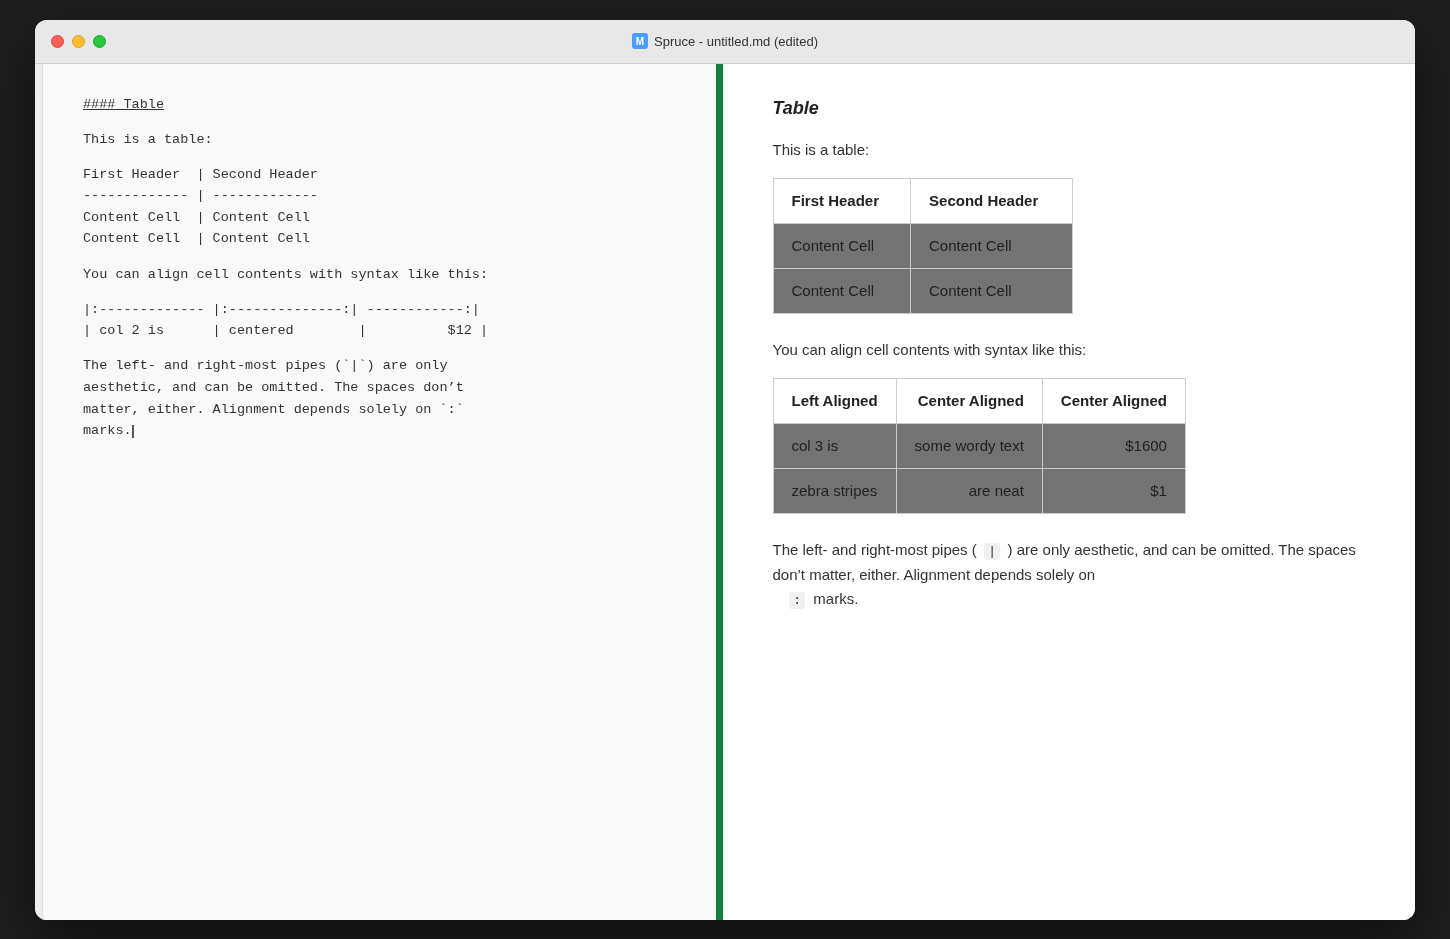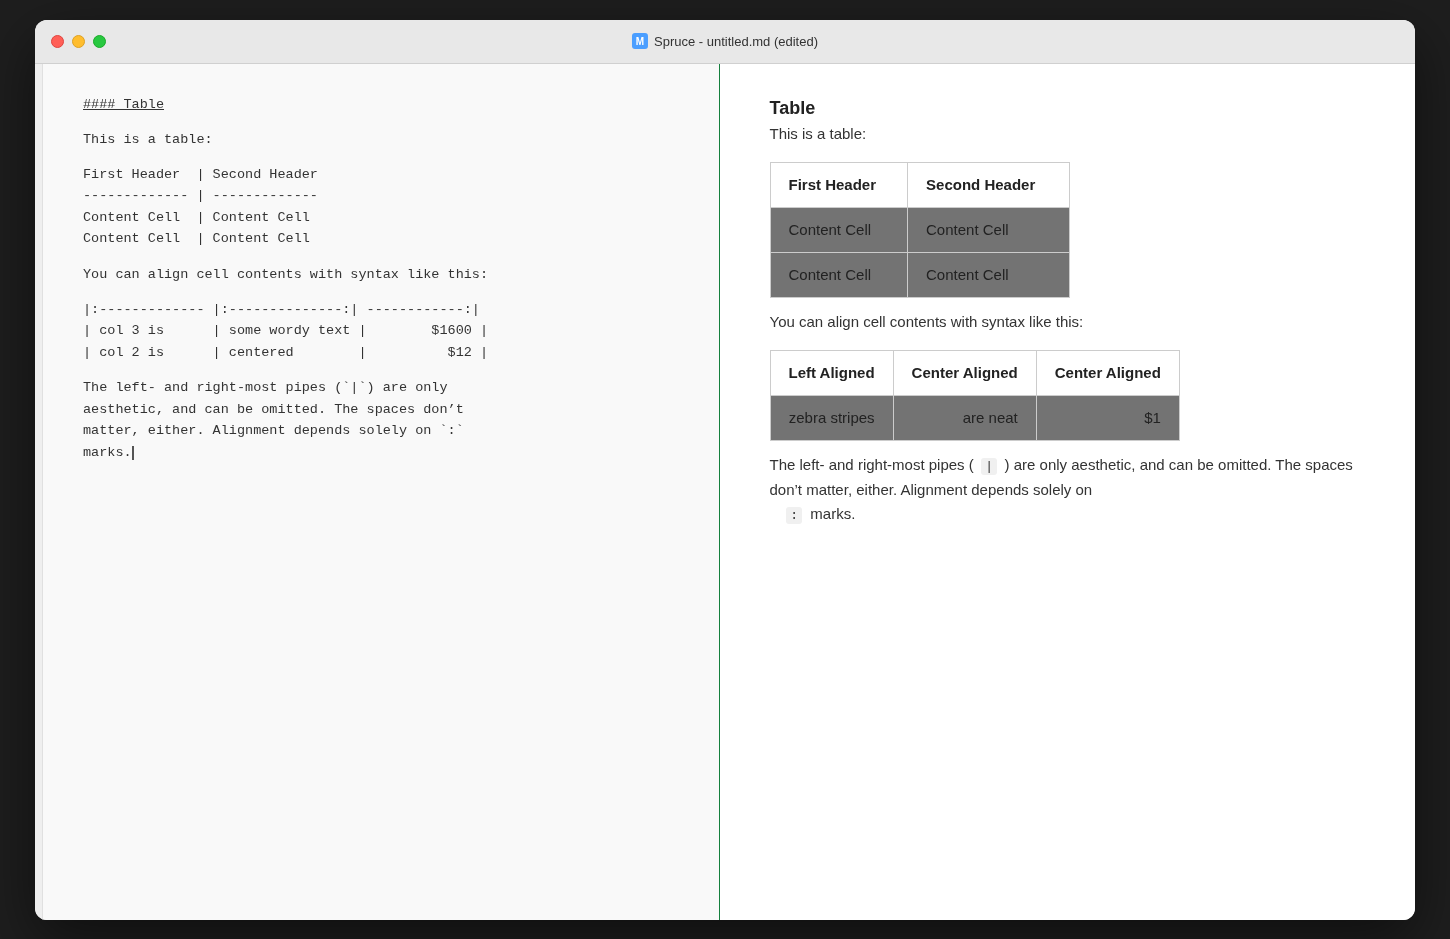--- a/index.html
+++ b/index.html
@@ -81,21 +81,21 @@
       display: flex;
       flex: 1;
       overflow: hidden;
     }
 
     .editor-pane {
       flex: 1;
       background: #f9f9f9;
       padding: 30px 40px;
       overflow-y: auto;
-      border-right: 1px solid #15803d;
+      border-right: 7px solid #15803d;
       font-family: 'Courier New', Courier, monospace;
       font-size: 13.5px;
       color: #333;
       line-height: 1.6;
     }
 
     .preview-pane {
       flex: 1;
       background: #ffffff;
       padding: 30px 50px;
@@ -119,30 +119,32 @@
 
     .editor-content {
       white-space: pre-wrap;
       word-break: break-word;
     }
 
     
     .preview-h4 {
       font-size: 18px;
       font-weight: bold;
+      margin-bottom: 16px;
+      font-style: italic;
     }
 
     .preview-p {
       margin-bottom: 16px;
       color: #333;
     }
 
     .preview-table {
       border-collapse: collapse;
-      margin-bottom: 12px;
+      margin-bottom: 24px;
       min-width: 300px;
     }
 
     .preview-table th,
     .preview-table td {
       border: 1px solid #ccc;
       padding: 10px 18px;
       text-align: left;
     }
 
@@ -157,21 +159,21 @@
 
     .preview-table .align-right {
       text-align: right;
     }
 
     .preview-table .align-center {
       text-align: right;
     }
 
     .preview-table .align-left {
-      text-align: right;
+      text-align: left;
     }
 
     .inline-code {
       font-family: 'Courier New', monospace;
       background: #f0f0f0;
       padding: 1px 4px;
       border-radius: 3px;
       font-size: 13px;
     }
 
@@ -226,21 +228,20 @@
       <span class="editor-line">This is a table:</span>
       <div class="editor-spacer"></div>
       <span class="editor-line">First Header  | Second Header</span>
       <span class="editor-line">------------- | -------------</span>
       <span class="editor-line">Content Cell  | Content Cell</span>
       <span class="editor-line">Content Cell  | Content Cell</span>
       <div class="editor-spacer"></div>
       <span class="editor-line">You can align cell contents with syntax like this:</span>
       <div class="editor-spacer"></div>
       <span class="editor-line">|:------------- |:--------------:| ------------:|</span>
-      <span class="editor-line">| col 3 is      | some wordy text |        $1600 |</span>
       <span class="editor-line">| col 2 is      | centered        |          $12 |</span>
       <div class="editor-spacer"></div>
       <div class="editor-content">The left- and right-most pipes (`|`) are only
 aesthetic, and can be omitted. The spaces don’t
 matter, either. Alignment depends solely on `:`
 marks.<span class="cursor"></span></div>
     </div>
 
     <div class="preview-pane">
       <h4 class="preview-h4">Table</h4>
@@ -269,20 +270,25 @@
 
       <table class="preview-table">
         <thead>
           <tr>
             <th class="align-left">Left Aligned</th>
             <th class="align-center">Center Aligned</th>
             <th class="align-right">Center Aligned</th>
           </tr>
         </thead>
         <tbody>
+          <tr>
+            <td class="align-left">col 3 is</td>
+            <td class="align-center">some wordy text</td>
+            <td class="align-right">$1600</td>
+          </tr>
           <tr>
             <td class="align-left">zebra stripes</td>
             <td class="align-center">are neat</td>
             <td class="align-right">$1</td>
           </tr>
         </tbody>
       </table>
 
       <p class="preview-p">
         The left- and right-most pipes ( <span class="inline-code">|</span> ) are only aesthetic, and can be omitted. The spaces don’t matter, either. Alignment depends solely on<br>

